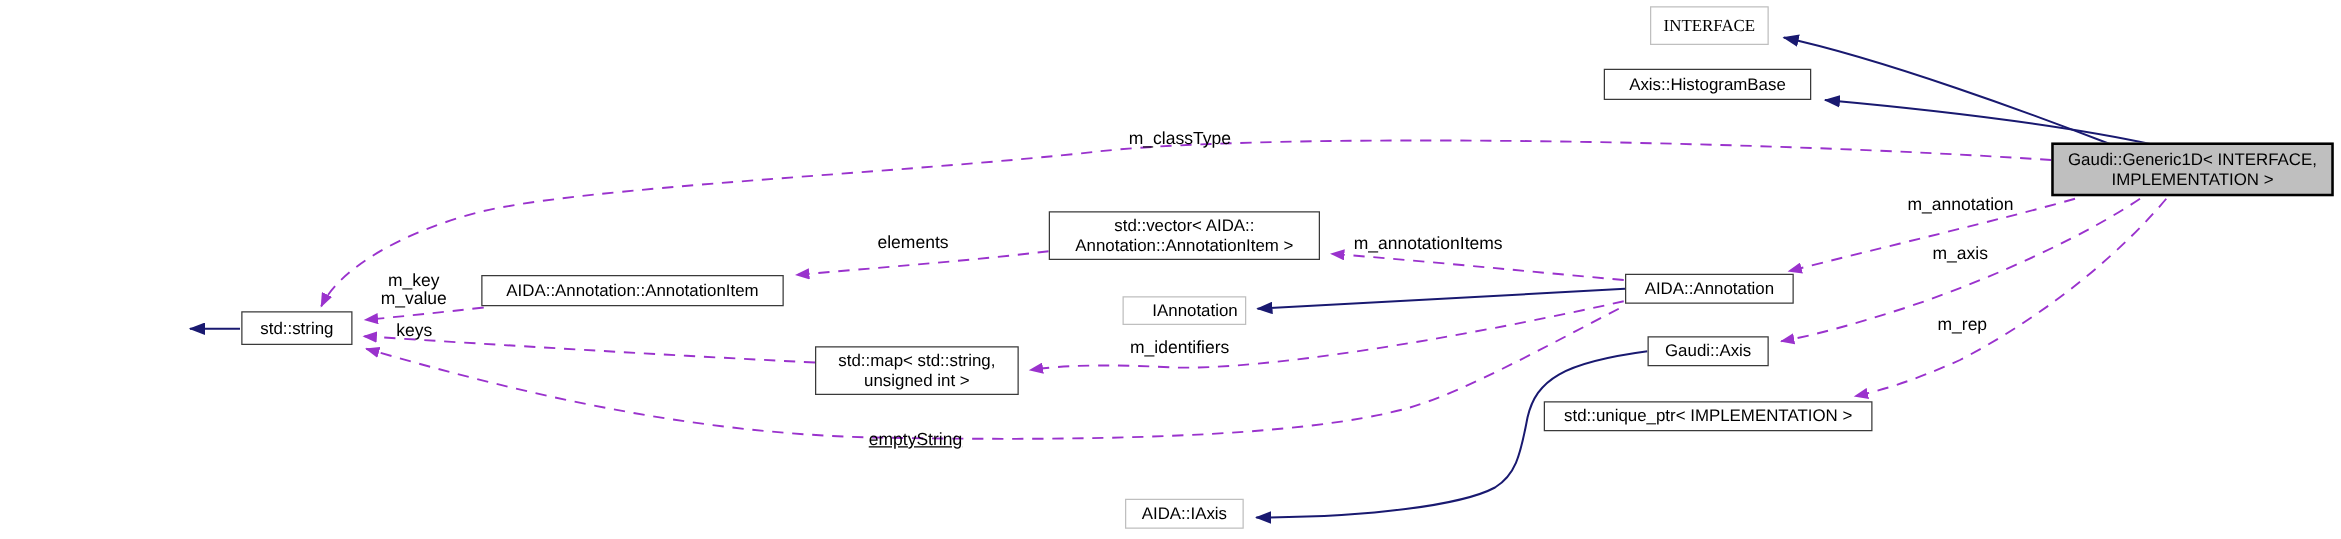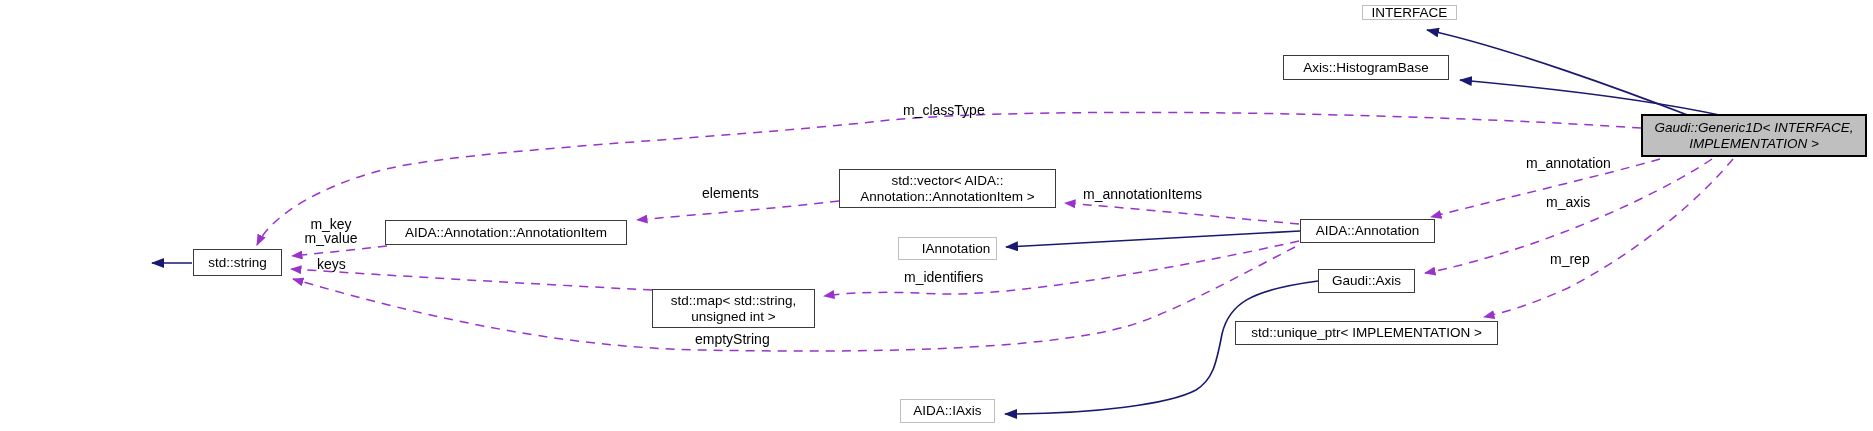--- a/index.html
+++ b/index.html
@@ -31,49 +31,49 @@
     box-sizing:border-box;
     background:var(--node-fill);
     border:1.5px solid var(--node-border);
     display:flex;align-items:center;justify-content:center;
     text-align:center;
     font-size:13.5px;line-height:16px;
     white-space:pre-line;
     padding:1px 4px;
   }
   .node.external{border-color:var(--external-node-border);}
-  .node.highlight{background:var(--highlight-fill);border:2px solid var(--highlight-border);font-style:italic;}
+  .node.highlight{background:var(--highlight-fill);border:2px solid var(--highlight-border);}
   .edge-label{
     position:absolute;
     font-size:14px;line-height:14px;
     white-space:pre-line;
   }
   .nowrap{white-space:nowrap;}
   
-  #n-interface{left:1362px;top:5px;width:95px;height:15px;}
+  #n-interface{left:1320px;top:5px;width:95px;height:31px;font-family:Liberation Serif, serif;}
   #n-histogram-base{left:1283px;top:55px;width:166px;height:25px;}
   #n-generic1d{left:1641px;top:114px;width:226px;height:43px;}
   #n-vector{left:839px;top:169px;width:217px;height:39px;}
   #n-annotation-item{left:385px;top:220px;width:242px;height:25px;}
   #n-basic-string{left:7px;top:244px;width:136px;height:39px;}
   #n-string{left:193px;top:249px;width:89px;height:27px;}
   #n-iannotation{left:898px;top:237px;width:99px;height:23px;padding-left:21px;}
   #n-annotation{left:1300px;top:219px;width:135px;height:24px;}
-  #n-map{left:652px;top:277px;width:163px;height:39px;margin-top:12px;}
+  #n-map{left:652px;top:277px;width:163px;height:39px;}
   #n-axis{left:1318px;top:269px;width:97px;height:24px;}
   #n-unique-ptr{left:1235px;top:321px;width:263px;height:24px;}
   #n-iaxis{left:900px;top:399px;width:95px;height:24px;}
   
   #l-classtype{left:903px;top:103px;}
   #l-elements{left:702px;top:186px;}
   #l-annotationitems{left:1083px;top:187px;}
   #l-keyvalue{left:299px;top:217px;width:64px;text-align:center;}
   #l-keys{left:317px;top:257px;}
   #l-identifiers{left:904px;top:270px;}
-  #l-emptystring{left:695px;top:332px;}
+  #l-emptystring{left:695px;top:344px;text-decoration:underline;}
   #l-annotation{left:1526px;top:156px;}
   #l-axis{left:1546px;top:195px;text-align:right;}
   #l-rep{left:1550px;top:252px;}
 </style>
 </head>
 <body>
 
 <div id="diagram">
 
   <svg id="edges" viewBox="0 0 1873 431" xmlns="http://www.w3.org/2000/svg">

